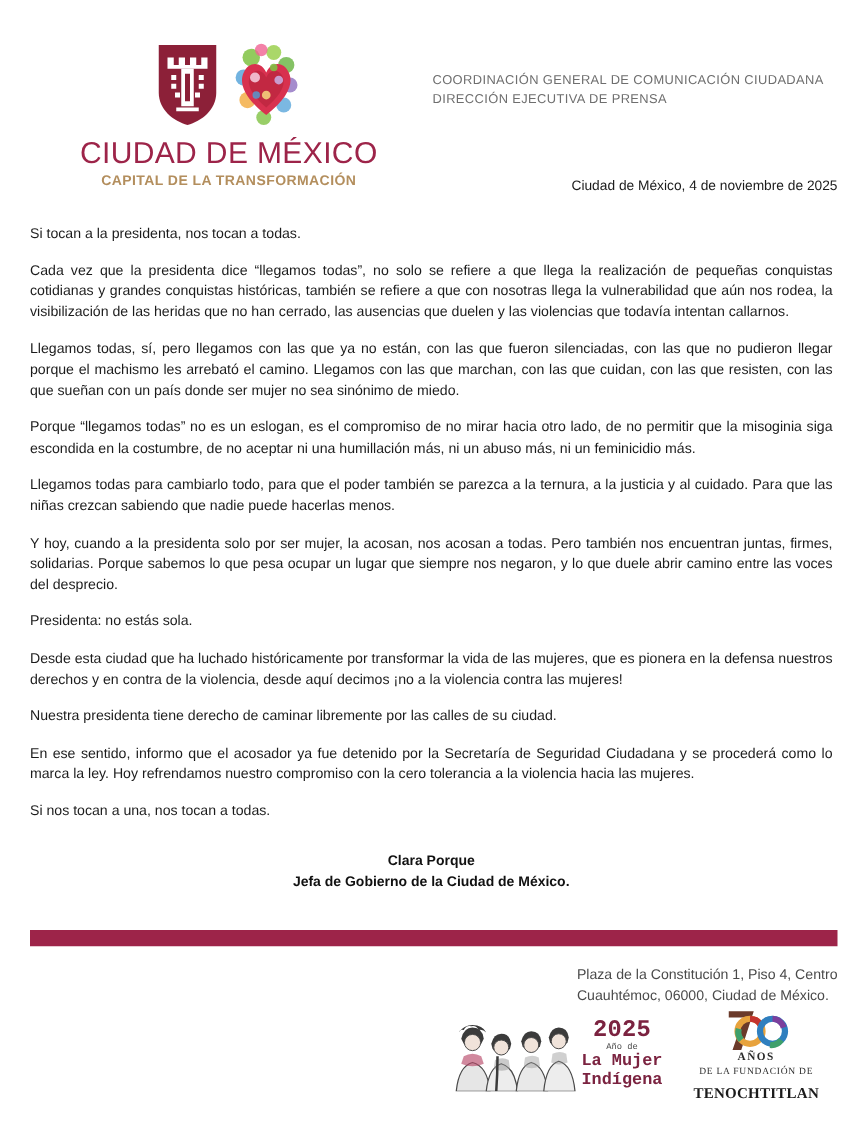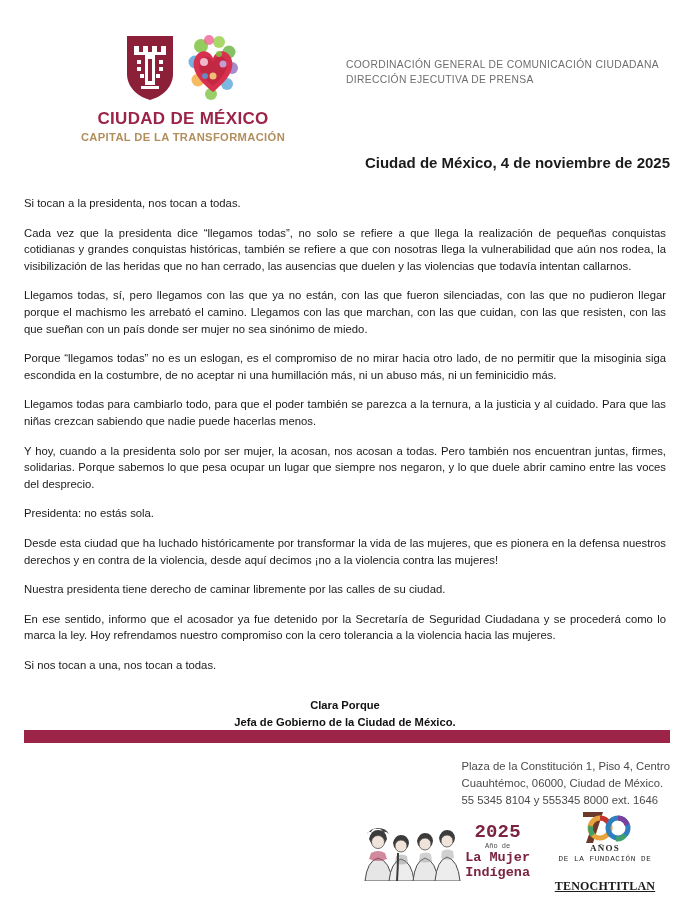--- a/index.html
+++ b/index.html
@@ -41,22 +41,22 @@
   }
   .emblems {
     display: flex;
     align-items: flex-end;
     gap: 10px;
     height: 72px;
   }
   .shield-wrap { width: 50px; height: 68px; }
   .heart-wrap { width: 56px; height: 70px; }
   .brand-title {
-    font-size: 17px;
-    font-weight: bold;
+    font-size: 24px;
+    font-weight: normal;
     letter-spacing: 0.3px;
     color: #9D2449;
     margin-top: 7px;
     white-space: nowrap;
   }
   .brand-sub {
     font-size: 11.2px;
     font-weight: bold;
     letter-spacing: 0.35px;
     color: #B38E5D;
@@ -74,24 +74,23 @@
     letter-spacing: 0.32px;
     color: #6e6e6e;
     line-height: 1.42;
     white-space: nowrap;
   }
 
   
   .date-row {
     text-align: right;
     padding: 0 24px 0 0;
-    font-size: 15px;
+    font-size: 11px;
     color: #1b1b1b;
-    margin-top: 14px;
-    font-weight: bold;
+    margin-top: 3px;
   }
 
   
   .letter {
     padding: 24px 28px 0 24px;
     flex: 1;
   }
   .letter p {
     margin: 0 0 13px 0;
     font-size: 11.3px;
@@ -163,25 +162,24 @@
   .teno-anos {
     font-size: 9px; font-weight: bold; color: #2b2b2b;
     letter-spacing: 1.2px; margin-top: -2px;
   }
   .teno-de {
     font-size: 7.6px; color: #2b2b2b; letter-spacing: 0.6px;
     margin-top: 2px;
   }
   .teno-name {
     font-size: 12px; font-weight: bold; color: #1b1b1b;
-    letter-spacing: 0.2px; margin-top: 16px;
+    letter-spacing: 0.2px; margin-top: 6px;
     font-family: "Liberation Serif", "DejaVu Serif", serif;
-    text-decoration: underline;
-  }
-  .teno-de { font-family: Liberation Mono, monospace; }
+  }
+  .teno-de { font-family: Liberation Serif, serif; }
   .teno-anos { font-family: "Liberation Serif", "DejaVu Serif", serif; }
 </style>
 </head>
 <body>
 
 <div class="page">
 
   <div class="header">
 
     <div class="brand">
@@ -269,21 +267,20 @@
   </div>
 
   <div class="footer">
     <div class="footer-bar"></div>
 
     <div class="footer-content">
 
       <div class="address">
         <div>Plaza de la Constitución 1, Piso 4, Centro</div>
         <div>Cuauhtémoc, 06000, Ciudad de México.</div>
-        <div>55 5345 8104 y 555345 8000 ext. 1646</div>
       </div>
 
       <div class="footer-logos">
 
         <div class="mujer-logo">
           <span class="mujer-art">
             <svg viewBox="0 0 100 58" width="100" height="58" aria-hidden="true">
               <rect x="0" y="0" width="100" height="58" fill="#ffffff"></rect>
               <g fill="#3b3b3b">
                 <path d="M8 16 q2-9 9-9 q8 0 9 9 l-2 4 q-3 3-7 3 q-5 0-7-3 z"></path>

